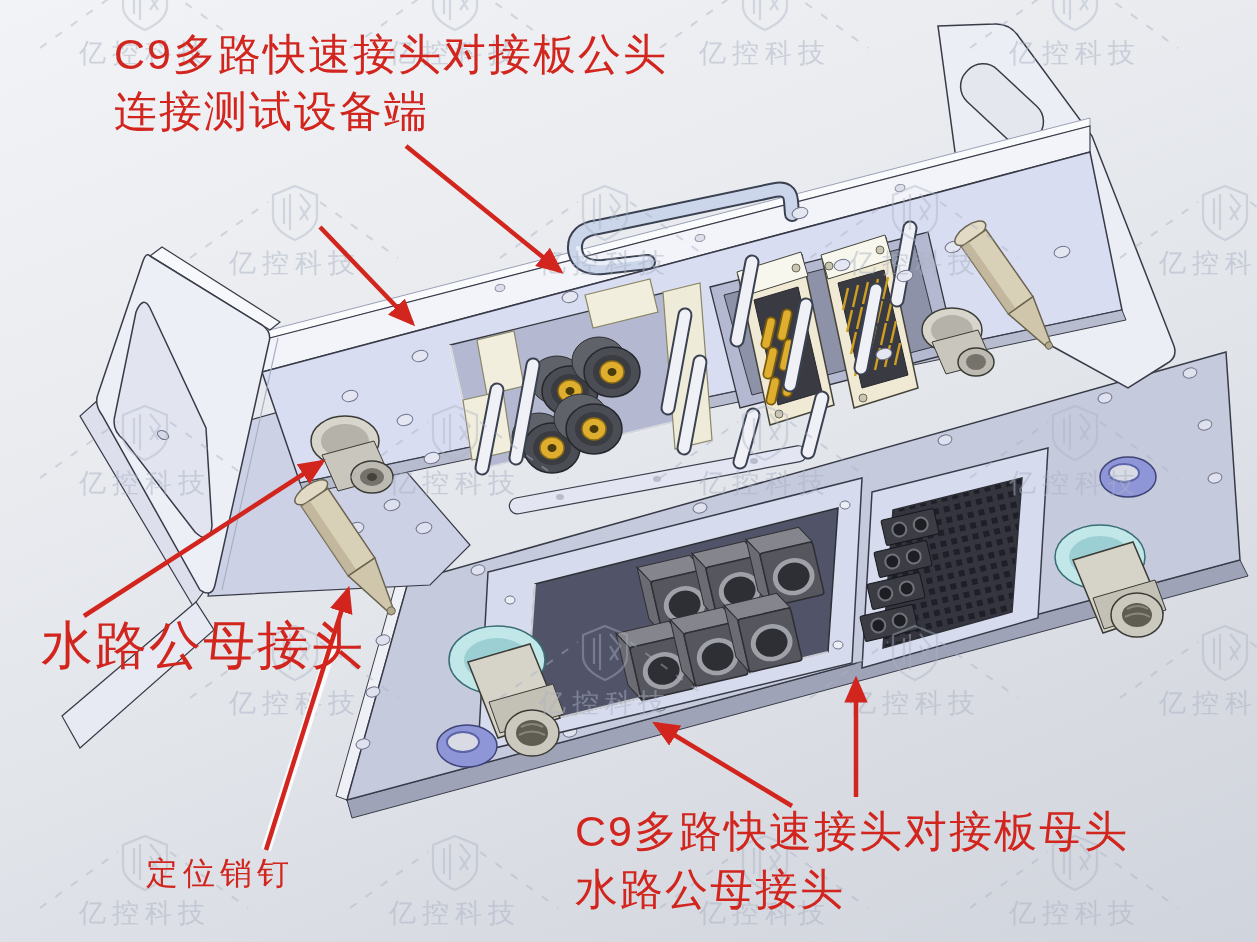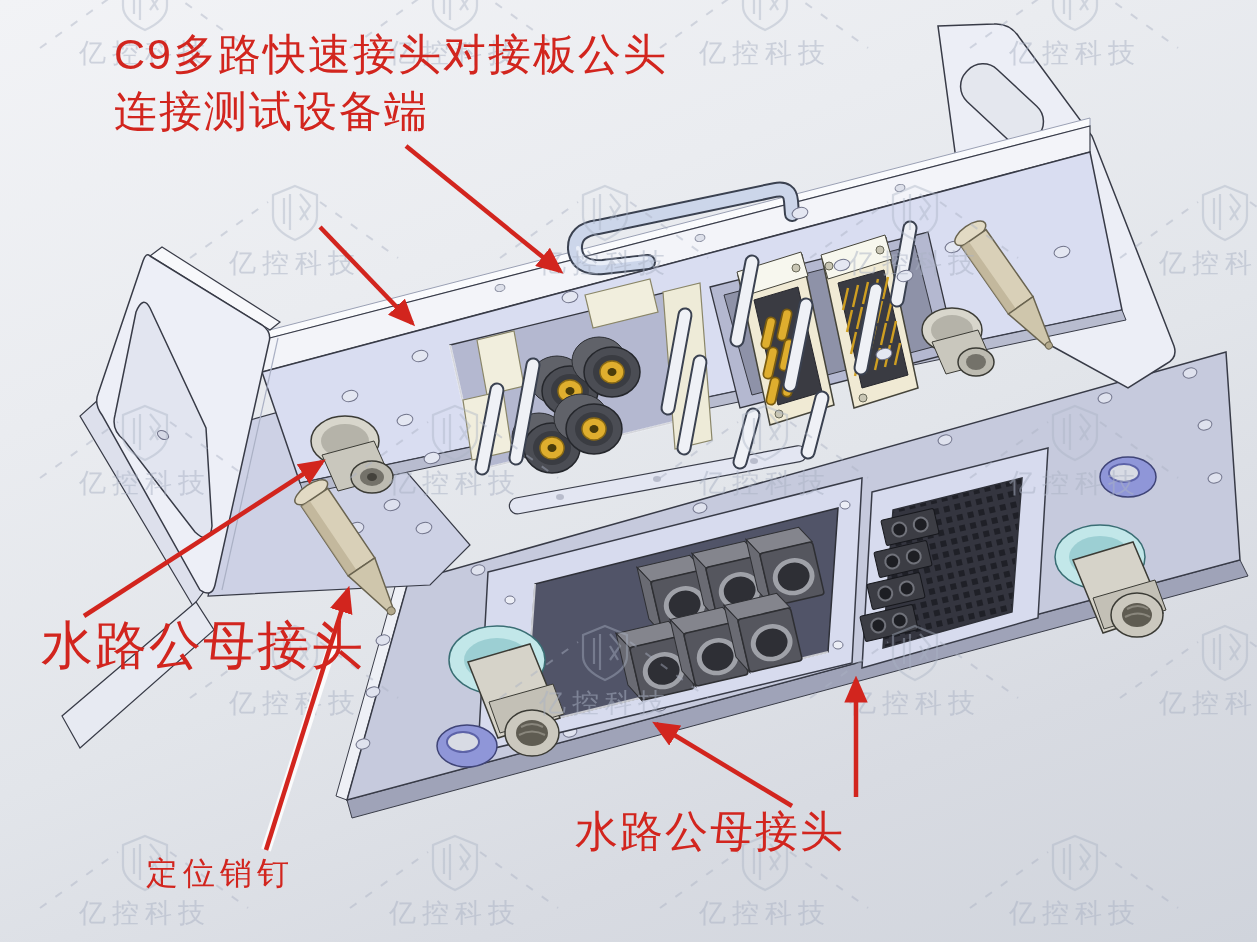--- a/index.html
+++ b/index.html
@@ -581,16 +581,17 @@
     <span class="ln">C9多路快速接头对接板公头</span>
     <span class="ln">连接测试设备端</span>
   </div>
   <div class="anno" id="label-water">
     <span class="ln">水路公母接头</span>
   </div>
   <div class="anno" id="label-pin">
     <span class="ln">定位销钉</span>
   </div>
   <div class="anno" id="label-female">
+    <span class="ln">C9多路快速接头对接板母头</span>
     <span class="ln">水路公母接头</span>
   </div>
 
 </div>
 
 </body></html>

